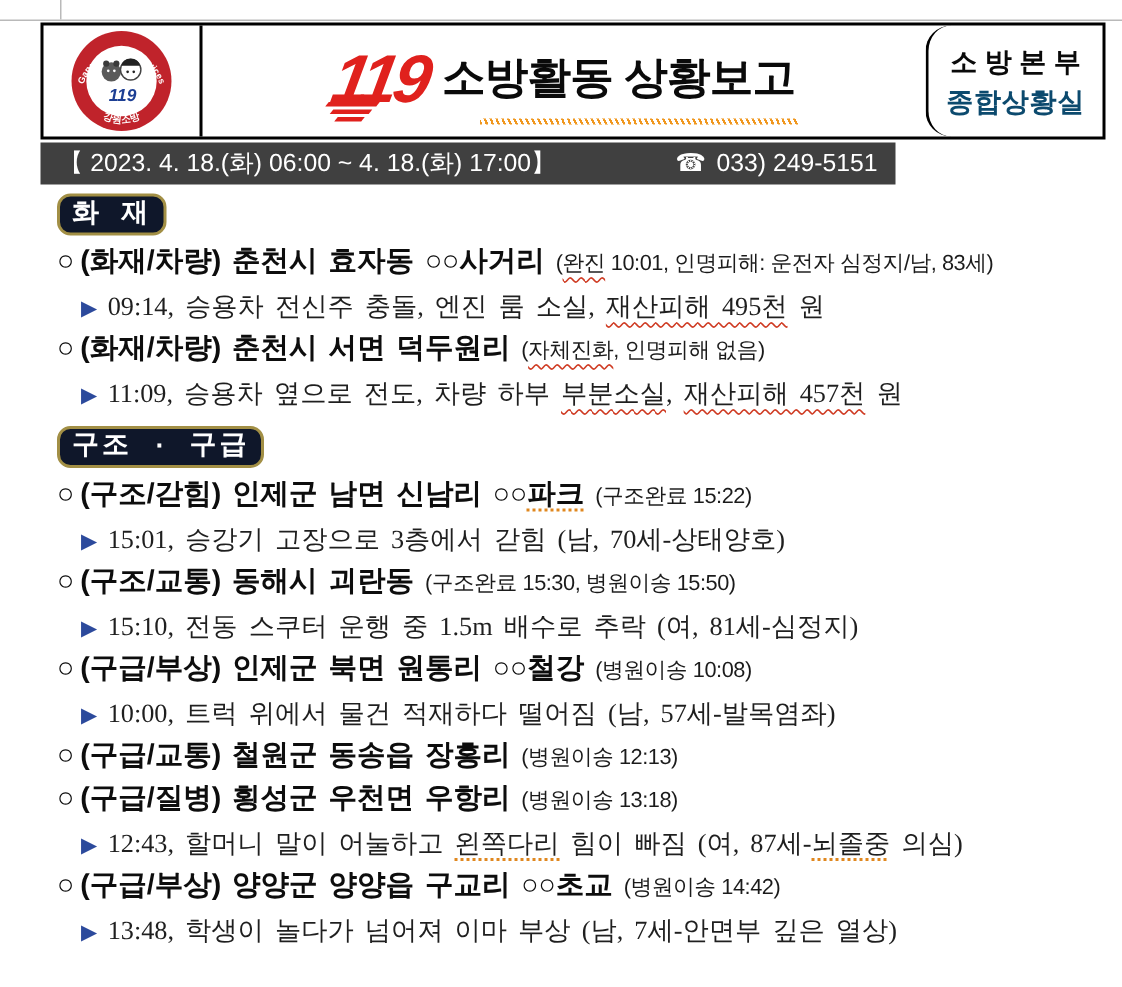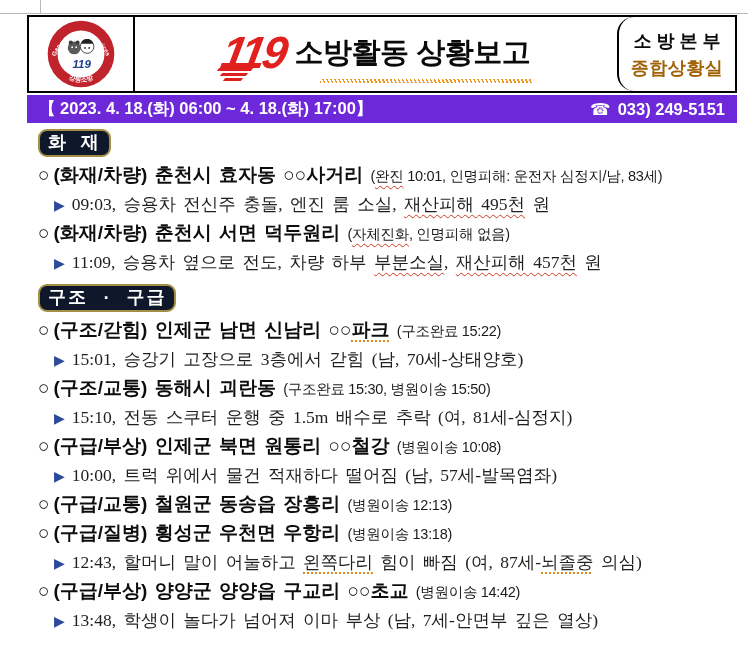--- a/index.html
+++ b/index.html
@@ -14,21 +14,21 @@
 
   
   .header-box{
     position:absolute;left:27px;top:15px;width:706px;height:74px;
     border:2px solid #000;display:flex;background:#fff;
   }
   .logo-cell{width:104px;border-right:2px solid #000;display:flex;align-items:center;justify-content:center;}
   .title-cell{flex:1;display:flex;align-items:center;justify-content:center;position:relative;}
   .dept-cell{width:116px;border-left:2px solid #000;display:flex;flex-direction:column;align-items:center;justify-content:center;gap:3px;border-radius:17px;}
   .dept-line1{font-size:18px;font-weight:600;color:#0a0a0a;letter-spacing:5px;margin-left:5px;}
-  .dept-line2{font-size:18px;font-weight:600;color:#a16207;letter-spacing:0.5px;}
+  .dept-line2{font-size:18px;font-weight:600;color:#0c4a6e;letter-spacing:0.5px;}
 
   .title-row{display:flex;align-items:center;gap:10px;position:relative;padding-bottom:4px;}
   .t119wrap{position:relative;display:inline-block;}
   .t119{
     color:#e0211d;font-style:italic;font-weight:900;font-size:45px;line-height:1;
     letter-spacing:-3px;display:inline-block;transform:skewX(-10deg);
     font-family:"Liberation Sans",sans-serif;
   }
   .speed{position:absolute;left:-4px;bottom:-8px;}
   .speed i{display:block;height:3px;background:#e0211d;transform:skewX(-38deg);margin:2px 0;}
@@ -38,23 +38,23 @@
   .title-main{
     font-size:29px;font-weight:900;color:#0a0a0a;letter-spacing:-0.5px;line-height:1.05;
   }
   .title-underline{
     position:absolute;right:-2px;bottom:-4px;width:212px;height:4px;
     background:repeating-linear-gradient(65deg,#f0971e 0 1.5px,rgba(0,0,0,0) 1.5px 3.6px);
   }
 
   
   .info-bar{
-    position:absolute;left:27px;top:95px;width:710px;height:28px;box-sizing:border-box;
-    background:#6d28d9;color:#ffffff;display:flex;align-items:center;justify-content:space-between;
-    padding:0 12px;font-weight:bold;font-size:16.5px;
+    position:absolute;left:27px;top:95px;width:570px;height:28px;box-sizing:border-box;
+    background:#404040;color:#ffffff;display:flex;align-items:center;justify-content:space-between;
+    padding:0 12px;font-weight:normal;font-size:16.5px;
   }
   .info-phone{display:flex;align-items:center;gap:7px;}
 
   
   .content{position:absolute;left:38px;top:129px;width:700px;}
   .section-badge{
     display:inline-block;background:#0f172a;border:2px solid #a28f45;border-radius:9px;
     color:#ffffff;font-weight:800;font-size:18px;line-height:22px;padding:1px 8px;
     letter-spacing:2px;margin:0 0 4px 0;font-family:Liberation Mono, monospace;
   }
@@ -148,21 +148,21 @@
 
   
   <div class="section-badge">화 재</div>
 
   <div>
     <div class="head-line">
       <span class="bullet-circle">○</span><span><span>(화재/차량) 춘천시 효자동 ○○사거리</span></span>
       <span class="head-note"><span>(</span><span class="m-wavy">완진</span><span> 10:01, 인명피해: 운전자 심정지/남, 83세)</span></span>
     </div>
     <div class="detail-line">
-      <span class="bullet-arrow">▶</span><span><span>09:03, 승용차 전신주 충돌, 엔진 룸 소실, </span><span class="m-wavy">재산피해 495천</span><span> 원</span></span>
+      <span class="bullet-arrow">▶</span><span><span>09:14, 승용차 전신주 충돌, 엔진 룸 소실, </span><span class="m-wavy">재산피해 495천</span><span> 원</span></span>
     </div>
   </div>
 
   <div>
     <div class="head-line">
       <span class="bullet-circle">○</span><span><span>(화재/차량) 춘천시 서면 덕두원리</span></span>
       <span class="head-note"><span>(</span><span class="m-wavy">자체진화</span><span>, 인명피해 없음)</span></span>
     </div>
     <div class="detail-line">
       <span class="bullet-arrow">▶</span><span><span>11:09, 승용차 옆으로 전도, 차량 하부 </span><span class="m-wavy">부분소실</span><span>, </span><span class="m-wavy">재산피해 457천</span><span> 원</span></span>

